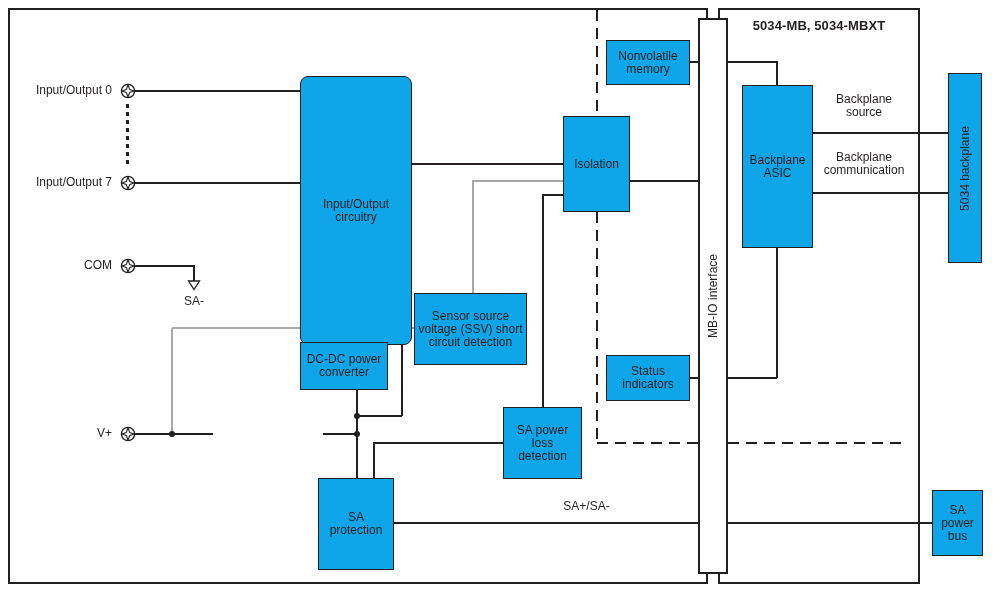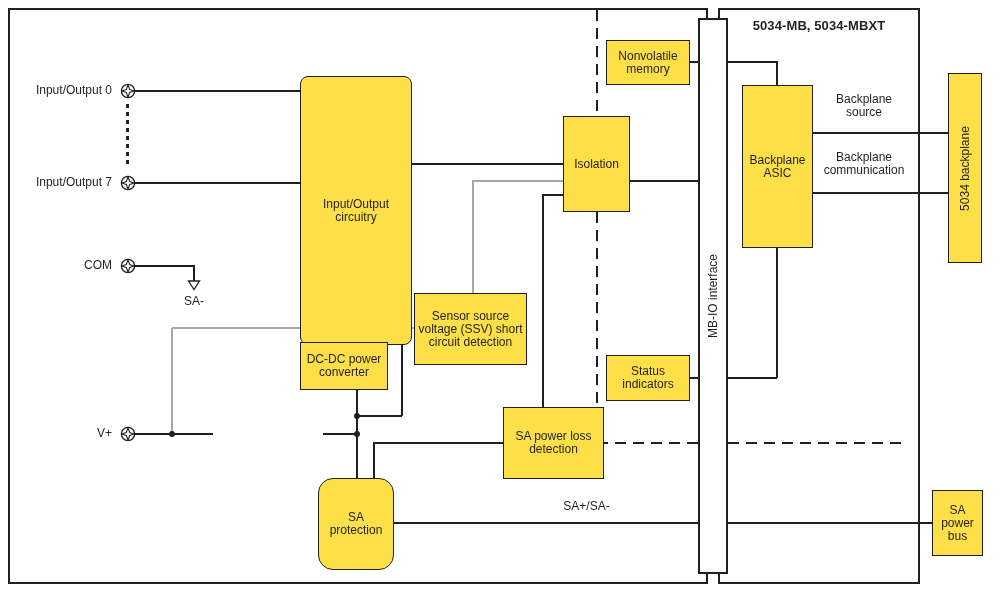--- a/index.html
+++ b/index.html
@@ -8,21 +8,21 @@
     --bg:#ffffff;
   }
   html,body{margin:0;padding:0;background:var(--bg);}
   .canvas{
     position:relative;width:1000px;height:590px;background:var(--bg);
     font-family:"Liberation Sans","DejaVu Sans",sans-serif;
     color:var(--ink);overflow:hidden;
   }
   .outer{position:absolute;border:2px solid var(--ink);box-sizing:border-box;background:transparent;}
   .box{
-    position:absolute;border:1.5px solid var(--ink);box-sizing:border-box;background:#fde047;
+    position:absolute;border:1.5px solid var(--ink);box-sizing:border-box;background:#0ea5e9;
     display:flex;align-items:center;justify-content:center;text-align:center;
     font-size:12px;line-height:13px;
   }
   .bar{
     position:absolute;border:2px solid var(--ink);box-sizing:border-box;background:#fff;
     display:flex;align-items:center;justify-content:center;
   }
   .rot span{transform:rotate(-90deg);white-space:nowrap;display:block;font-size:12px;}
   .w{position:absolute;display:block;background:var(--ink);}
   .w.h{height:1.5px;}
@@ -116,24 +116,24 @@
   </div>
   <div class="box rot" style="left:948px;top:73px;width:34px;height:190px;">
     <span>5034 backplane</span>
   </div>
   <div class="box" style="left:414px;top:293px;width:113px;height:72px;padding:0 2px;">
     <span>Sensor source voltage (SSV) short circuit detection</span>
   </div>
   <div class="box" style="left:300px;top:342px;width:88px;height:48px;padding:0 3px;">
     <span>DC-DC power converter</span>
   </div>
-  <div class="box" style="left:503px;top:407px;width:101px;height:72px;padding:16px 8px;">
+  <div class="box" style="left:503px;top:407px;width:79px;height:72px;padding:16px 8px;">
     <span>SA power loss detection</span>
   </div>
-  <div class="box" style="left:318px;top:478px;width:76px;height:92px;padding:16px 8px;border-radius:15px;">
+  <div class="box" style="left:318px;top:478px;width:76px;height:92px;padding:16px 8px;">
     <span>SA protection</span>
   </div>
   <div class="box" style="left:932px;top:490px;width:51px;height:66px;padding:0 3px;">
     <span>SA power bus</span>
   </div>
 
   <div class="bar rot" style="left:698px;top:18px;width:30px;height:556px;">
     <span>MB-IO interface</span>
   </div>
 

